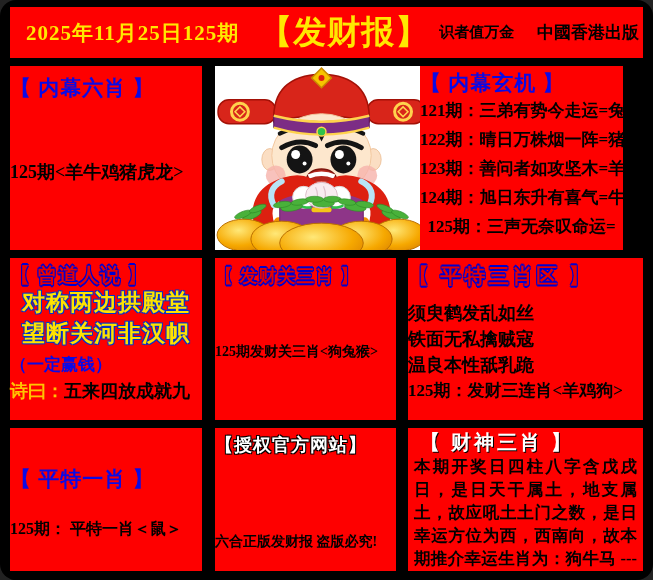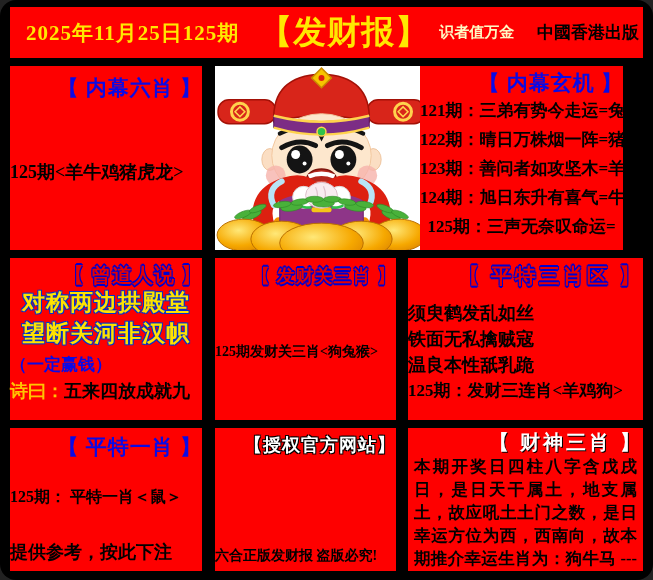--- a/index.html
+++ b/index.html
@@ -4,34 +4,34 @@
 <style>
   html,body{margin:0;padding:0;}
   body{background:#222;font-family:"Liberation Serif","DejaVu Serif",serif;}
   .canvas{position:relative;width:653px;height:580px;background:#000;overflow:hidden;border-radius:16px;}
   .panel{position:absolute;background:#fe0000;box-sizing:border-box;}
 
   
   .hdr{left:10px;top:7px;width:633px;height:51px;display:flex;align-items:center;}
   .hdr-date{color:#ffe800;font-weight:bold;font-size:21px;letter-spacing:1px;margin-left:16px;white-space:nowrap;}
   .hdr-title{color:#ffe800;font-weight:bold;font-size:33px;margin-left:20px;letter-spacing:1px;white-space:nowrap;}
-  .hdr-tag{color:#fef9c3;font-weight:bold;font-size:15px;margin-left:10px;white-space:nowrap;}
+  .hdr-tag{color:#000000;font-weight:bold;font-size:15px;margin-left:10px;white-space:nowrap;}
   .hdr-pub{color:#000;font-weight:bold;font-size:17px;margin-left:auto;margin-right:4px;white-space:nowrap;}
 
   
   .r1{top:66px;height:184px;}
   .r2{top:258px;height:162px;}
   .r3{top:428px;height:143px;}
   .c1{left:10px;width:192px;}
   .c2a{left:215px;width:213px;background:#fff;}
   .c3a{left:420px;width:203px;}
   .c2{left:215px;width:181px;}
   .c3{left:408px;width:235px;}
 
-  .ptitle{text-align:right;font-weight:bold;letter-spacing:1px;white-space:nowrap;}
+  .ptitle{text-align:left;font-weight:bold;letter-spacing:1px;white-space:nowrap;}
   .blue{color:#0a0ae6;}
   .blueblack{color:#ffffff;text-shadow:1px 1px 0 #000;padding-left:12px;}
   .redblue{color:#e80000;text-shadow:-1px -1px 0 #0000d0,1px -1px 0 #0000d0,-1px 1px 0 #0000d0,1px 1px 0 #0000d0,0 -2px 0 #0000d0,0 2px 0 #0000d0;}
   .whiteblack{color:#fff;text-shadow:-1px -1px 0 #000,1px -1px 0 #000,-1px 1px 0 #000,1px 1px 0 #000;}
   .black{color:#000;font-weight:bold;}
   .yellowblue{color:#ffe200;font-weight:bold;text-shadow:-1px -1px 0 #0033cc,1px -1px 0 #0033cc,-1px 1px 0 #0033cc,1px 1px 0 #0033cc;}
 
   .center{text-align:left;}
   .xuanji-line{font-size:17px;line-height:29px;white-space:nowrap;text-align:center;}
   .poem{font-size:23px;line-height:31px;letter-spacing:1px;text-align:center;font-family:Liberation Mono, monospace;}
@@ -189,28 +189,28 @@
 
   <div class="panel r2 c3">
     <div class="ptitle redblue" style="font-size:21px;padding-top:4px;letter-spacing:3px;">【 平特三肖区 】</div>
     <div class="black center" style="font-size:18px;line-height:26px;margin-top:10px;">须臾鹤发乱如丝</div>
     <div class="black center" style="font-size:18px;line-height:26px;">铁面无私擒贼寇</div>
     <div class="black center" style="font-size:18px;line-height:26px;">温良本性舐乳跪</div>
     <div class="black center" style="font-size:17px;line-height:26px;white-space:nowrap;">125期：发财三连肖&lt;羊鸡狗&gt;</div>
   </div>
 
   <div class="panel r3 c1">
-    <div class="ptitle blue" style="font-size:21px;padding-top:5px;">【 平特一肖 】</div>
+    <div class="ptitle blue" style="font-size:21px;padding-top:5px;margin-top:32px;">【 平特一肖 】</div>
     <div class="black center" style="margin-top:26px;font-size:16px;white-space:nowrap;">125期： 平特一肖＜鼠＞</div>
     <div class="black center" style="margin-top:32px;font-size:18px;white-space:nowrap;">提供参考，按此下注</div>
   </div>
 
   <div class="panel r3 c2">
     <div class="ptitle whiteblack" style="font-size:18px;padding-top:5px;">【授权官方网站】</div>
-    <div class="black center" style="position:absolute;bottom:6px;left:0;right:0;font-size:14px;white-space:nowrap;">六合正版发财报 盗版必究!</div>
+    <div class="black center" style="position:absolute;bottom:20px;left:0;right:0;font-size:14px;white-space:nowrap;">六合正版发财报 盗版必究!</div>
   </div>
 
   <div class="panel r3 c3">
     <div class="ptitle blueblack" style="font-size:20px;padding-top:2px;line-height:24px;letter-spacing:3px;">【 财神三肖 】</div>
     <div class="caishen-text">本期开奖日四柱八字含戊戌日，是日天干属土，地支属土，故应吼土土门之数，是日幸运方位为西，西南向，故本期推介幸运生肖为：狗牛马 --- 香港小神童</div>
   </div>
 
 </div>
 
 </body></html>

